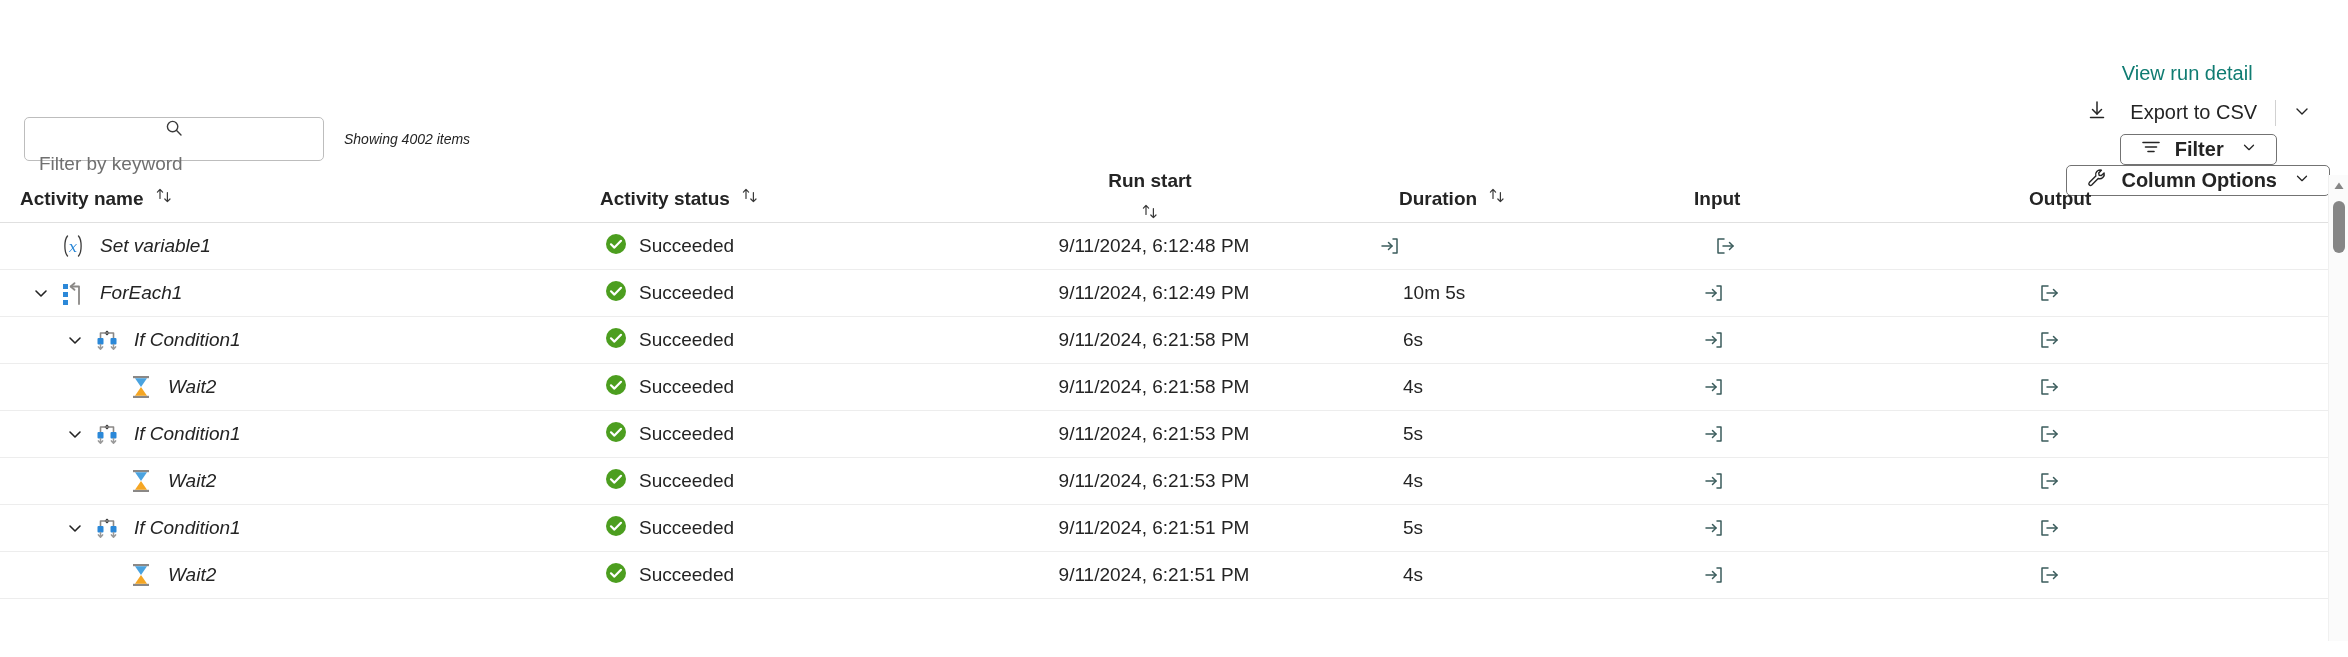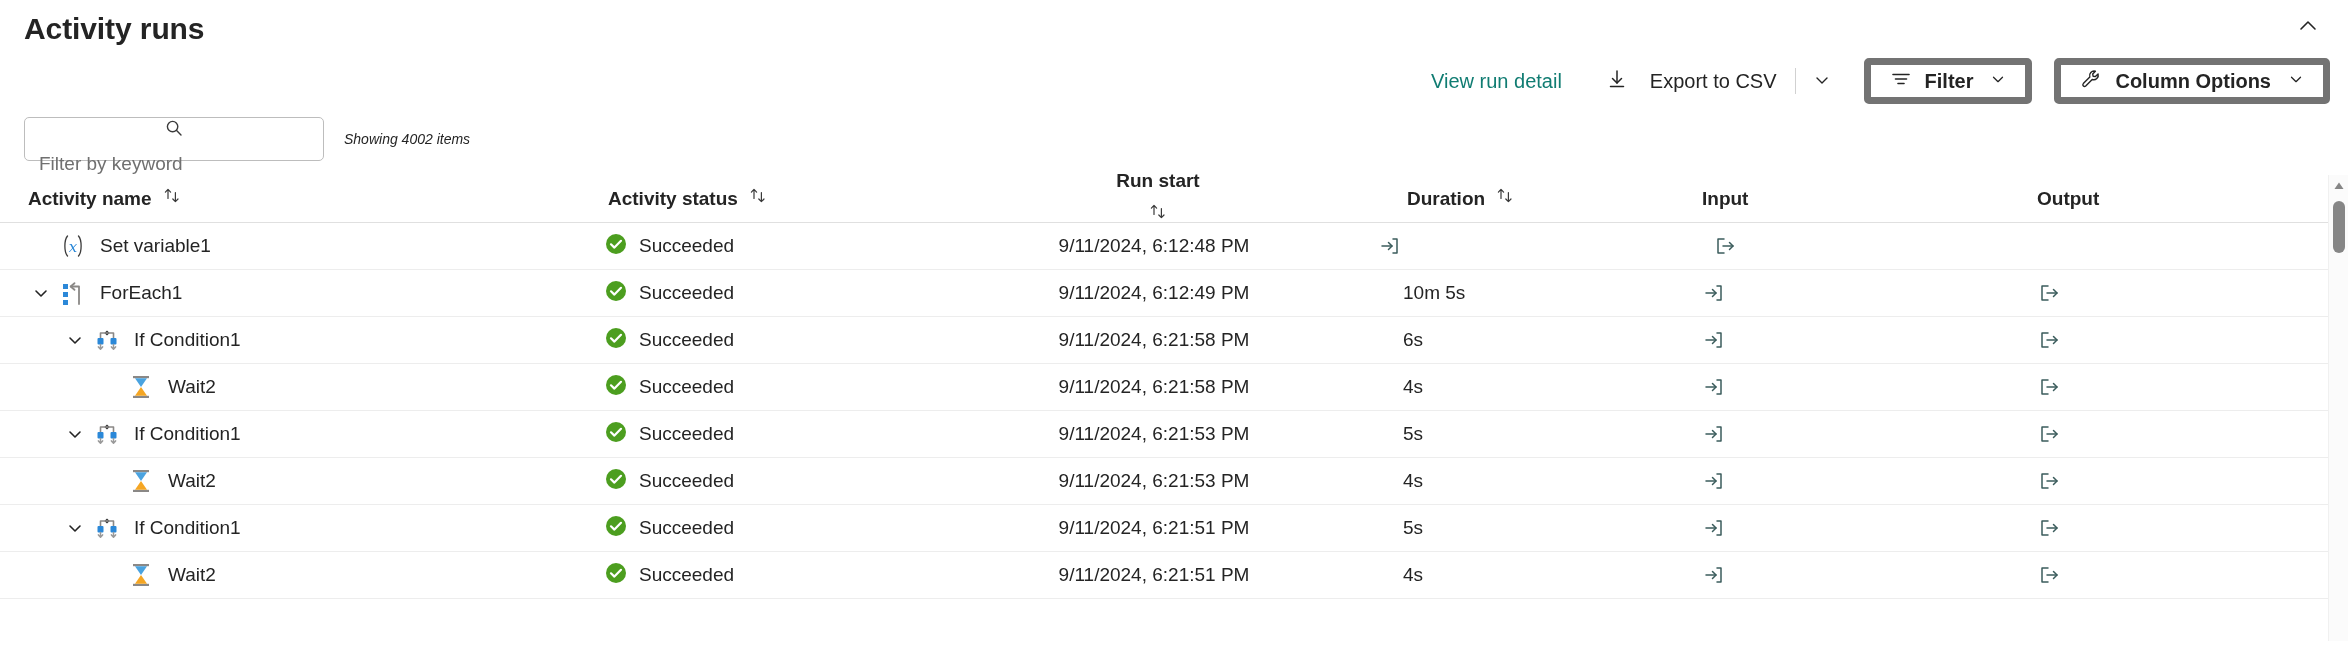--- a/index.html
+++ b/index.html
@@ -47,20 +47,21 @@
 
   
   .commandbar {
     position: absolute;
     top: 56px;
     right: 18px;
     height: 50px;
     display: flex;
     align-items: center;
     gap: 0;
+    flex-direction: column;
   }
   .link-btn {
     color: #107c72;
     font-size: 20px;
     padding: 6px 10px;
     cursor: pointer;
     white-space: nowrap;
     background: none;
     border: none;
     font-family: inherit;
@@ -98,21 +99,21 @@
     background: #d1d1d1;
     margin: 0 6px;
   }
   .btn-outline {
     display: flex;
     align-items: center;
     gap: 12px;
     height: 46px;
     padding: 0 18px;
     margin-left: 22px;
-    border: 7px solid #737373;
+    border: 1px solid #737373;
     border-radius: 5px;
     background: #ffffff;
     font-size: 20px;
     font-weight: 600;
     color: #242424;
     cursor: pointer;
     white-space: nowrap;
     font-family: inherit;
   }
   .btn-outline .chev { margin-left: 4px; }
@@ -160,21 +161,21 @@
     position: absolute;
     top: 175px;
     left: 0;
     right: 0;
     bottom: 0;
   }
   .thead {
     display: flex;
     align-items: center;
     height: 48px;
-    padding-left: 28px;
+    padding-left: 20px;
     border-bottom: 1px solid #e0e0e0;
   }
   .th {
     display: flex;
     align-items: center;
     gap: 10px;
     font-size: 19px;
     font-weight: 600;
     color: #242424;
     white-space: nowrap;
@@ -221,21 +222,21 @@
   .expander.hidden { visibility: hidden; cursor: default; }
   .act-icon {
     width: 30px;
     height: 30px;
     display: flex;
     align-items: center;
     justify-content: center;
     flex: none;
     margin-right: 12px;
   }
-  .act-label { cursor: pointer; }
+  .act-label { cursor: pointer; font-style: italic; }
 
   .status-cell { gap: 11px; }
   .status-ic { flex: none; display: block; }
 
   .io-cell .io-btn {
     width: 32px; height: 32px;
     display: flex; align-items: center; justify-content: center;
     cursor: pointer;
     background: none; border: none; padding: 0;
   }
@@ -272,28 +273,20 @@
     background: #868686;
     border-radius: 6px;
     cursor: pointer;
   }
 </style>
 </head>
 <body>
 
 <div class="page">
 
-  <div class="header-row">
-    <div class="page-title">Activity runs</div>
-    <button class="collapse-btn" title="Collapse">
-      <svg width="22" height="22" viewBox="0 0 22 22" aria-hidden="true">
-        <path d="M4 14 L11 7 L18 14" fill="none" stroke="#242424" stroke-width="1.6" stroke-linecap="round" stroke-linejoin="round"></path>
-      </svg>
-    </button>
-  </div>
 
   <div class="commandbar">
 
     <button class="link-btn">View run detail</button>
 
     <div class="cmd-group">
       <button class="cmd-btn">
         <span>
           <svg width="22" height="22" viewBox="0 0 22 22" aria-hidden="true">
             <path d="M11 3 L11 15" fill="none" stroke="#242424" stroke-width="1.5" stroke-linecap="round"></path>

